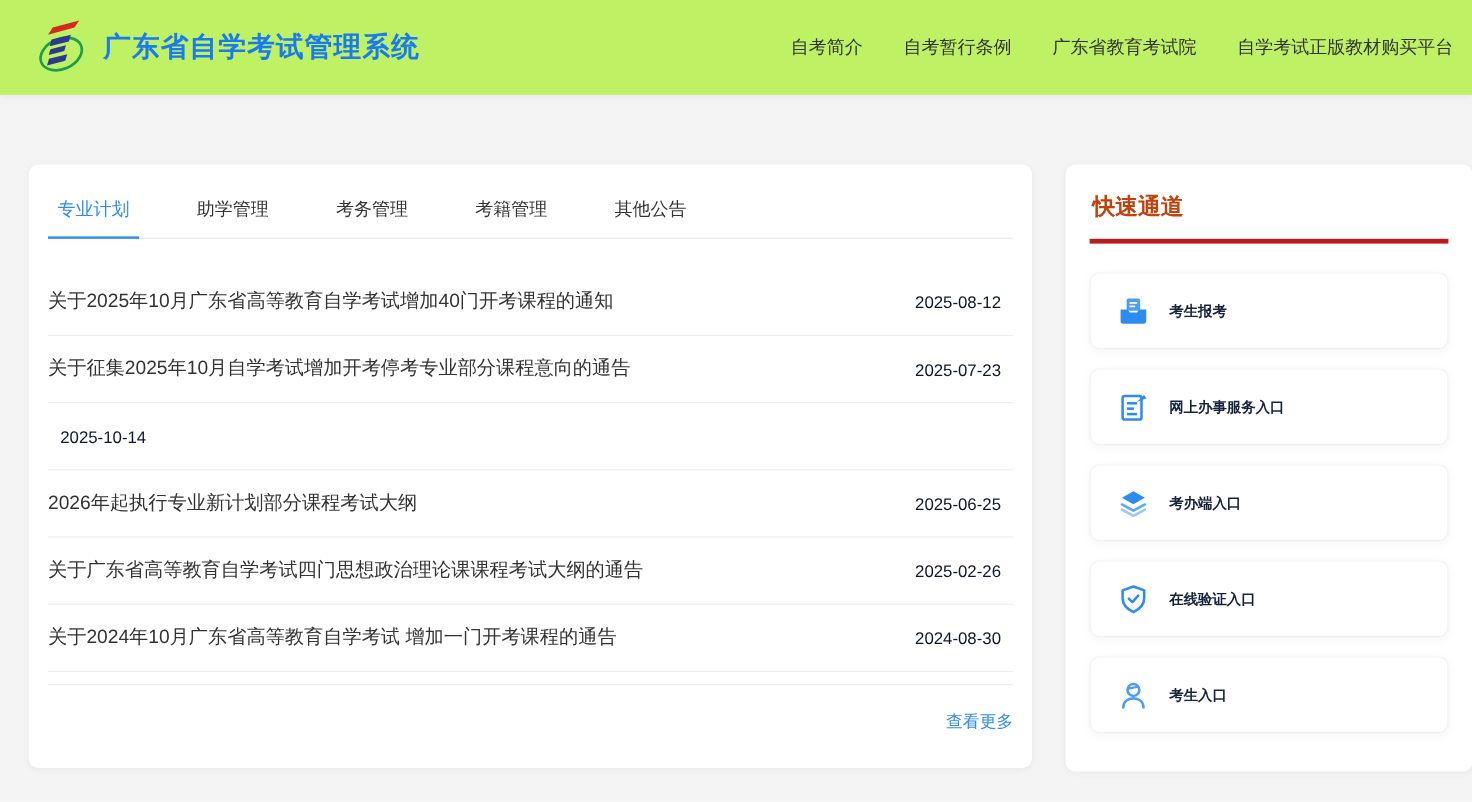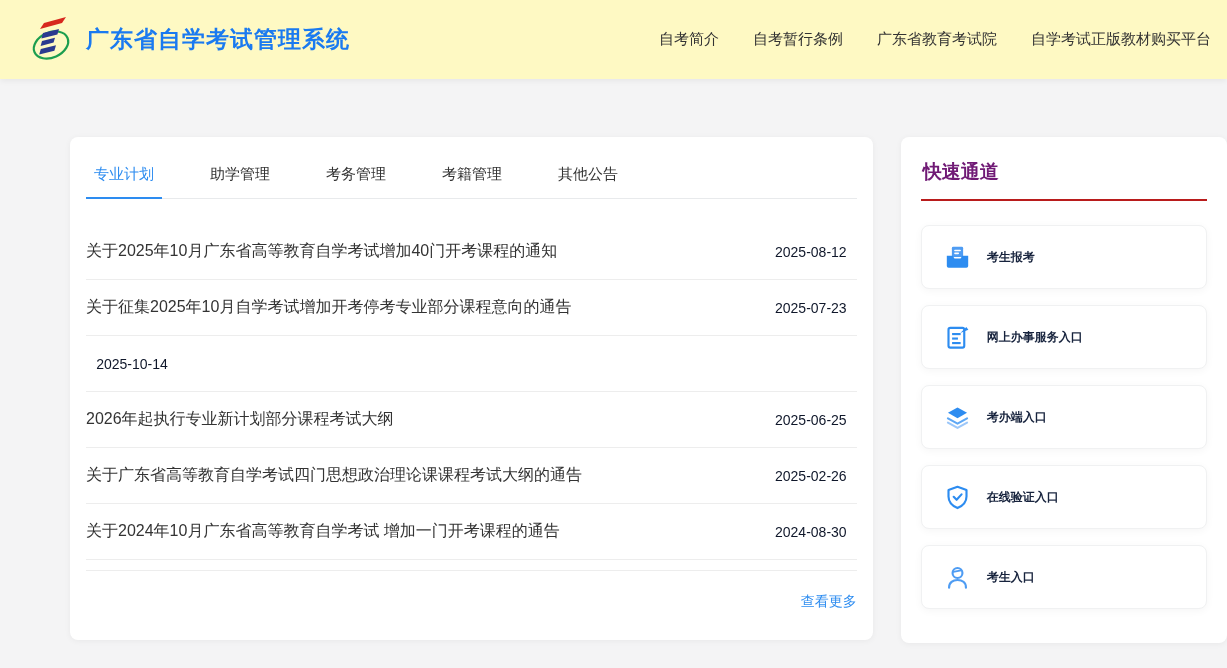--- a/index.html
+++ b/index.html
@@ -4,39 +4,39 @@
 <style>
   * { margin:0; padding:0; box-sizing:border-box; }
   html,body { width:1227px; height:668px; overflow:hidden; }
   body {
     font-family:"Liberation Sans","DejaVu Sans",sans-serif;
     background:#f4f4f5;
     color:#333;
   }
   
   .site-header {
-    height:79px; background:#fef9c3;
+    height:79px; background:#bef264;
     display:flex; align-items:center;
     padding:0 16px 0 30px;
     box-shadow:0 2px 6px rgba(0,0,0,0.06);
     position:relative; z-index:2;
   }
   .brand { display:flex; align-items:center; gap:14px; }
   .brand-logo { width:42px; height:52px; flex:0 0 auto; }
   .brand-title { font-size:23px; font-weight:bold; color:#1a7af0; letter-spacing:1px; }
   .top-nav { margin-left:auto; display:flex; gap:34px; }
   .top-nav a { font-size:15px; color:#333; text-decoration:none; cursor:pointer; white-space:nowrap; }
   
   .content { display:flex; gap:28px; padding:58px 0 0 24px; }
   .card {
     background:#fff; border-radius:8px;
     box-shadow:0 1px 6px rgba(0,0,0,0.05);
   }
   
-  .notice-card { width:840px; height:503px; padding:0 16px;margin-left:46px; }
+  .notice-card { width:840px; height:503px; padding:0 16px; }
   .tabs { display:flex; gap:40px; border-bottom:1px solid #e8eaec; padding-top:22px; }
   .tab {
     font-size:15px; color:#333; cursor:pointer;
     padding:6px 8px 13px; margin-bottom:-1px; white-space:nowrap;
   }
   .tab.active { color:#2d8cf0; border-bottom:2px solid #2d8cf0; }
   .notice-list { margin-top:25px; }
   .notice-row {
     height:56px; display:flex; align-items:center;
     border-bottom:1px solid #ededed; cursor:pointer;
@@ -45,22 +45,22 @@
     flex:1; font-size:16px; color:#333;
     white-space:nowrap; overflow:hidden; text-overflow:ellipsis;
   }
   .notice-date { width:92px; text-align:center; font-size:14px; color:#0f172a; }
   .notice-spacer { height:11px; border-bottom:1px solid #ededed; }
   .more-row { display:flex; justify-content:flex-end; padding-top:22px;font-family:Liberation Serif, serif; }
   .more-link { font-size:14px; color:#2d8cf0; text-decoration:none; cursor:pointer; }
   
   .quick-card { width:340px; height:506px; padding:22px 20px 0; }
   .quick-title {
-    font-size:19px; font-weight:bold; color:#701a75;
-    padding:0 2px 14px; border-bottom:2px solid #b91c1c;
+    font-size:19px; font-weight:bold; color:#c2410c;
+    padding:0 2px 14px; border-bottom:4px solid #b91c1c;
   }
   .quick-items { margin-top:24px; }
   .quick-item {
     height:64px; display:flex; align-items:center; gap:16px;
     padding:0 22px; margin-bottom:16px;
     border:1px solid #f0f1f2; border-radius:8px;
     background:#fff; cursor:pointer;
     box-shadow:0 2px 8px rgba(0,0,0,0.04);
   }
   .quick-icon { width:27px; height:27px; flex:0 0 auto; }

